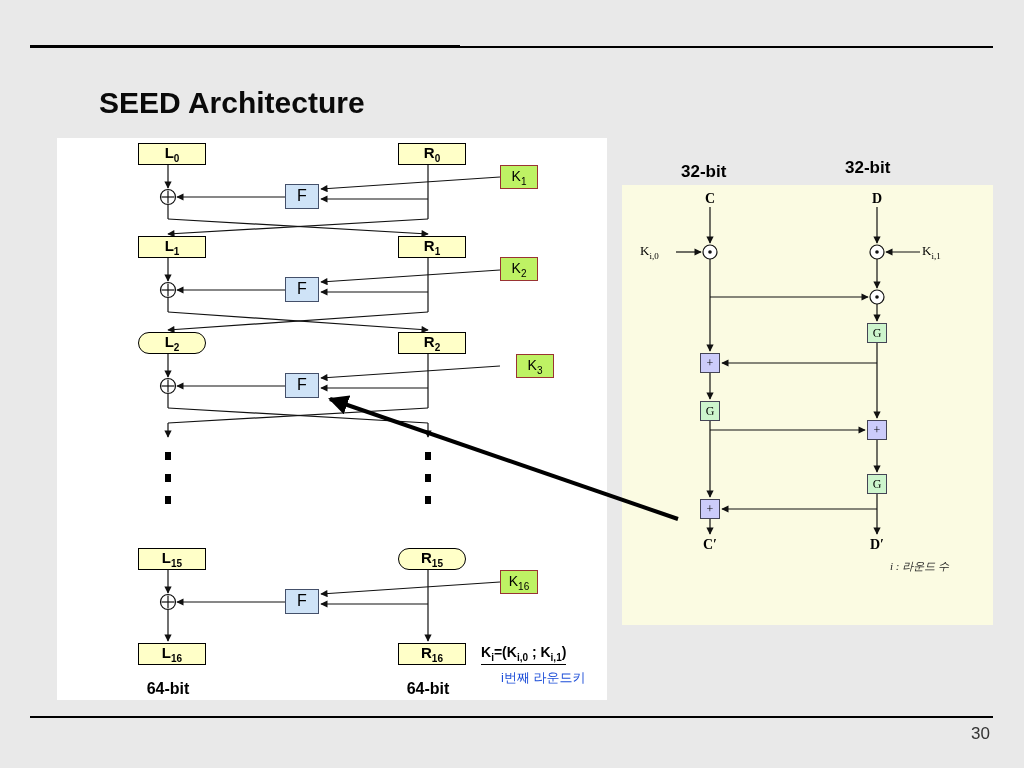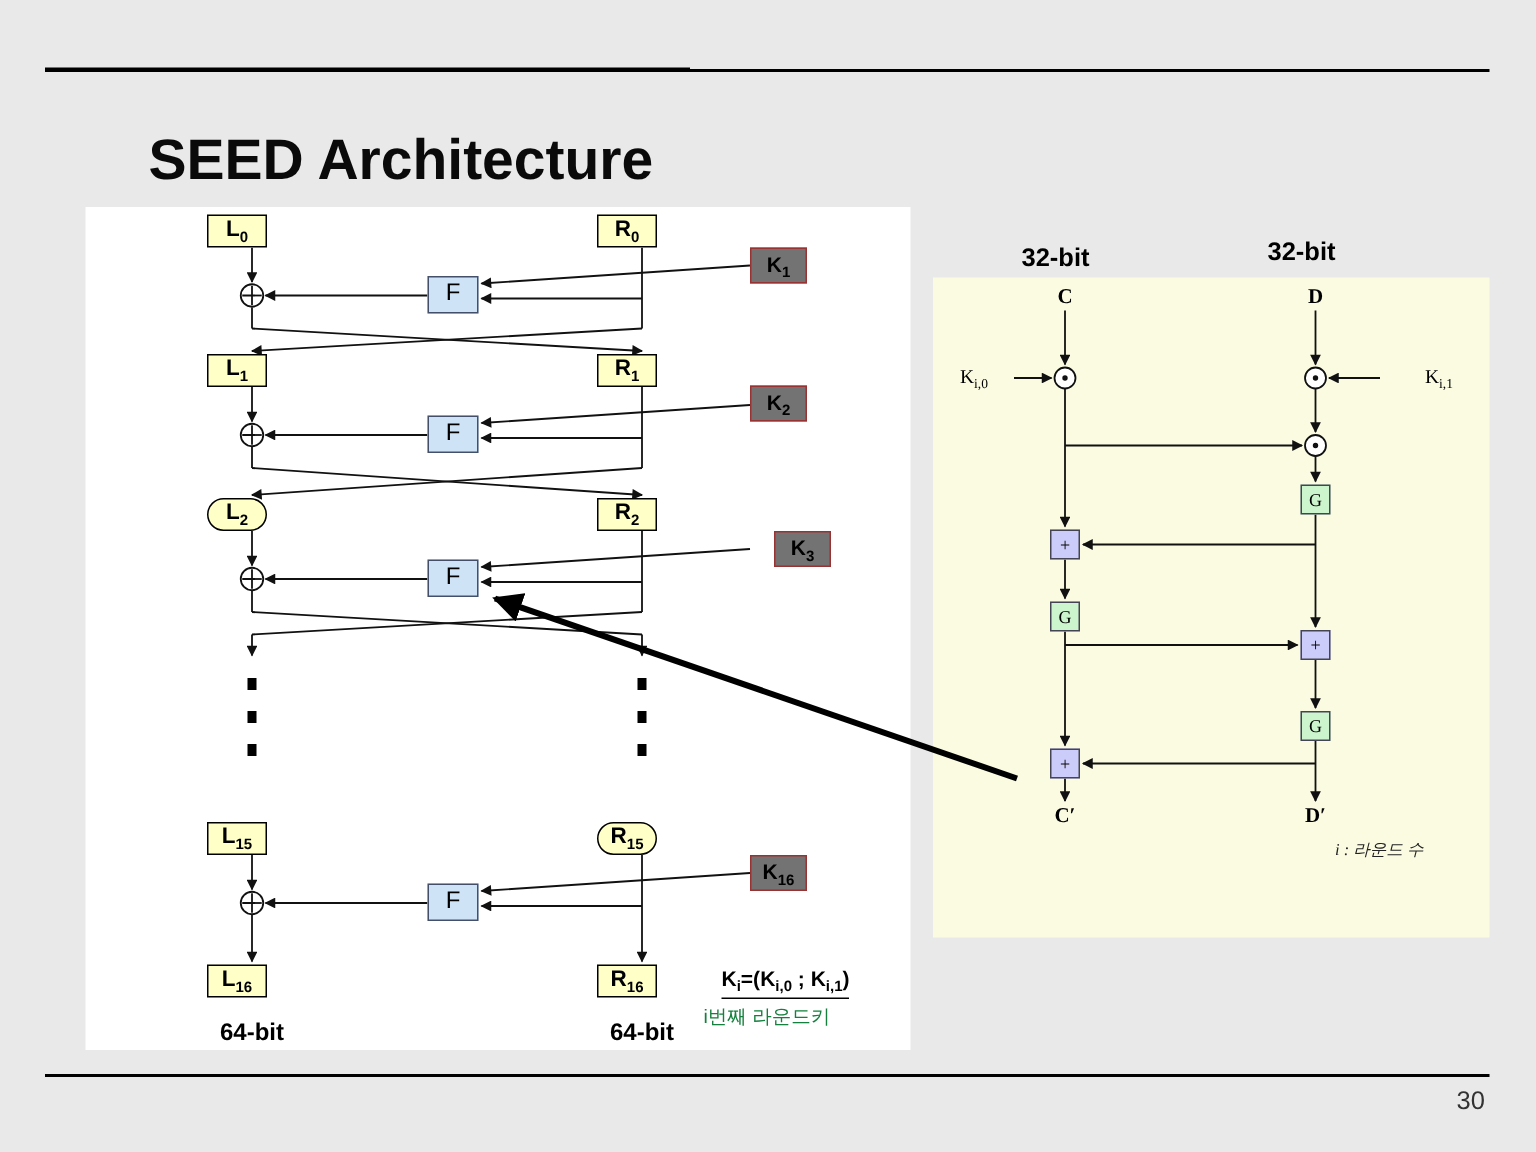--- a/index.html
+++ b/index.html
@@ -1,38 +1,38 @@
 <!DOCTYPE html>
 <html><head>
 <meta charset="utf-8">
 <style>
   * { margin:0; padding:0; box-sizing:border-box; }
   html,body { width:1024px; height:768px; }
   body { background:#e9e9e9; font-family:"Liberation Sans", sans-serif; color:#000; }
   .slide { position:relative; width:1024px; height:768px; background:#e9e9e9; overflow:hidden; }
   .rule { position:absolute; background:#000; }
-  .title { position:absolute; left:99px; top:86px; font-size:38px; font-weight:bold; color:#0a0a0a; }
+  .title { position:absolute; left:99px; top:86px; font-size:30px; font-weight:bold; color:#0a0a0a; }
   .panel-left { position:absolute; left:57px; top:138px; width:550px; height:562px; background:#ffffff; }
   .panel-right { position:absolute; left:622px; top:185px; width:371px; height:440px; background:#fbfbe2; }
   svg.wires { position:absolute; left:0; top:0; }
   .wire { stroke:#111; stroke-width:1.2; fill:none; }
-  .iobox { position:absolute; width:40px; height:22px; background:#ffffc8; border:1.6px solid #000;
+  .iobox { position:absolute; width:68px; height:22px; background:#ffffc8; border:1.6px solid #000;
            text-align:center; line-height:18px; font-weight:bold; font-size:15px; }
   .iobox sub, .kbox sub { font-size:10px; }
-  .kbox { position:absolute; width:38px; height:24px; background:#737373; border:1px solid #993333;
-          text-align:center; line-height:21px; font-size:14px;font-weight:bold; }
+  .kbox { position:absolute; width:38px; height:24px; background:#bef264; border:1px solid #993333;
+          text-align:center; line-height:21px; font-size:14px; }
   .fbox { position:absolute; width:34px; height:25px; background:#cfe3f7; border:1px solid #44506a;
           text-align:center; line-height:22px; font-size:16px; }
   .dots { position:absolute; display:flex; flex-direction:column; gap:14px; }
   .dot { width:6px; height:8px; background:#000; }
   .bit64 { position:absolute; width:80px; text-align:center; font-weight:bold; font-size:16px; }
   .formula { position:absolute; left:424px; top:506px; font-weight:bold; font-size:14px;
              border-bottom:1.5px solid #000; padding-bottom:1px; white-space:pre; }
   .formula sub { font-size:10px; }
-  .fcaption { position:absolute; left:412px; top:531px; font-size:13px; color:#15803d; }
+  .fcaption { position:absolute; left:444px; top:531px; font-size:13px; color:#1d4ed8; }
   .cd-label { position:absolute; width:28px; text-align:center; font-family:"Liberation Serif",serif;
               font-size:14px; font-weight:bold; }
   .keylabel { position:absolute; font-family:"Liberation Serif",serif; font-size:13px; white-space:pre; }
   .keylabel sub { font-size:9px; }
   .gbox, .pbox { position:absolute; width:20px; height:20px; border:1px solid #445; text-align:center;
                  line-height:18px; font-size:12px; font-family:"Liberation Serif",serif; }
   .gbox { background:#cdf5cd; }
   .pbox { background:#ccccfa; }
   .note { position:absolute; font-size:11px; font-style:italic; font-family:"Liberation Serif",serif; color:#222; }
   .rcaption { position:absolute; left:0; width:100%; top:412px; text-align:center; font-size:15px;
@@ -181,21 +181,21 @@
       <circle cx="255" cy="67" r="7" fill="#fff" stroke="#111" stroke-width="1.2"></circle>
       <circle cx="255" cy="67" r="1.8" fill="#111"></circle>
       <circle cx="255" cy="112" r="7" fill="#fff" stroke="#111" stroke-width="1.2"></circle>
       <circle cx="255" cy="112" r="1.8" fill="#111"></circle>
     </svg>
 
     <div class="cd-label" style="left:74px;top:6px;">C</div>
     <div class="cd-label" style="left:241px;top:6px;">D</div>
 
     <div class="keylabel" style="left:18px;top:58px;"><span>K</span><sub>i,0</sub></div>
-    <div class="keylabel" style="left:300px;top:58px;margin-left:28px;"><span>K</span><sub>i,1</sub></div>
+    <div class="keylabel" style="left:300px;top:58px;"><span>K</span><sub>i,1</sub></div>
 
     <div class="gbox" style="left:245px;top:138px;">G</div>
     <div class="pbox" style="left:78px;top:168px;">+</div>
     <div class="gbox" style="left:78px;top:216px;">G</div>
     <div class="pbox" style="left:245px;top:235px;">+</div>
     <div class="gbox" style="left:245px;top:289px;">G</div>
     <div class="pbox" style="left:78px;top:314px;">+</div>
 
     <div class="cd-label" style="left:74px;top:352px;">C′</div>
     <div class="cd-label" style="left:241px;top:352px;">D′</div>

